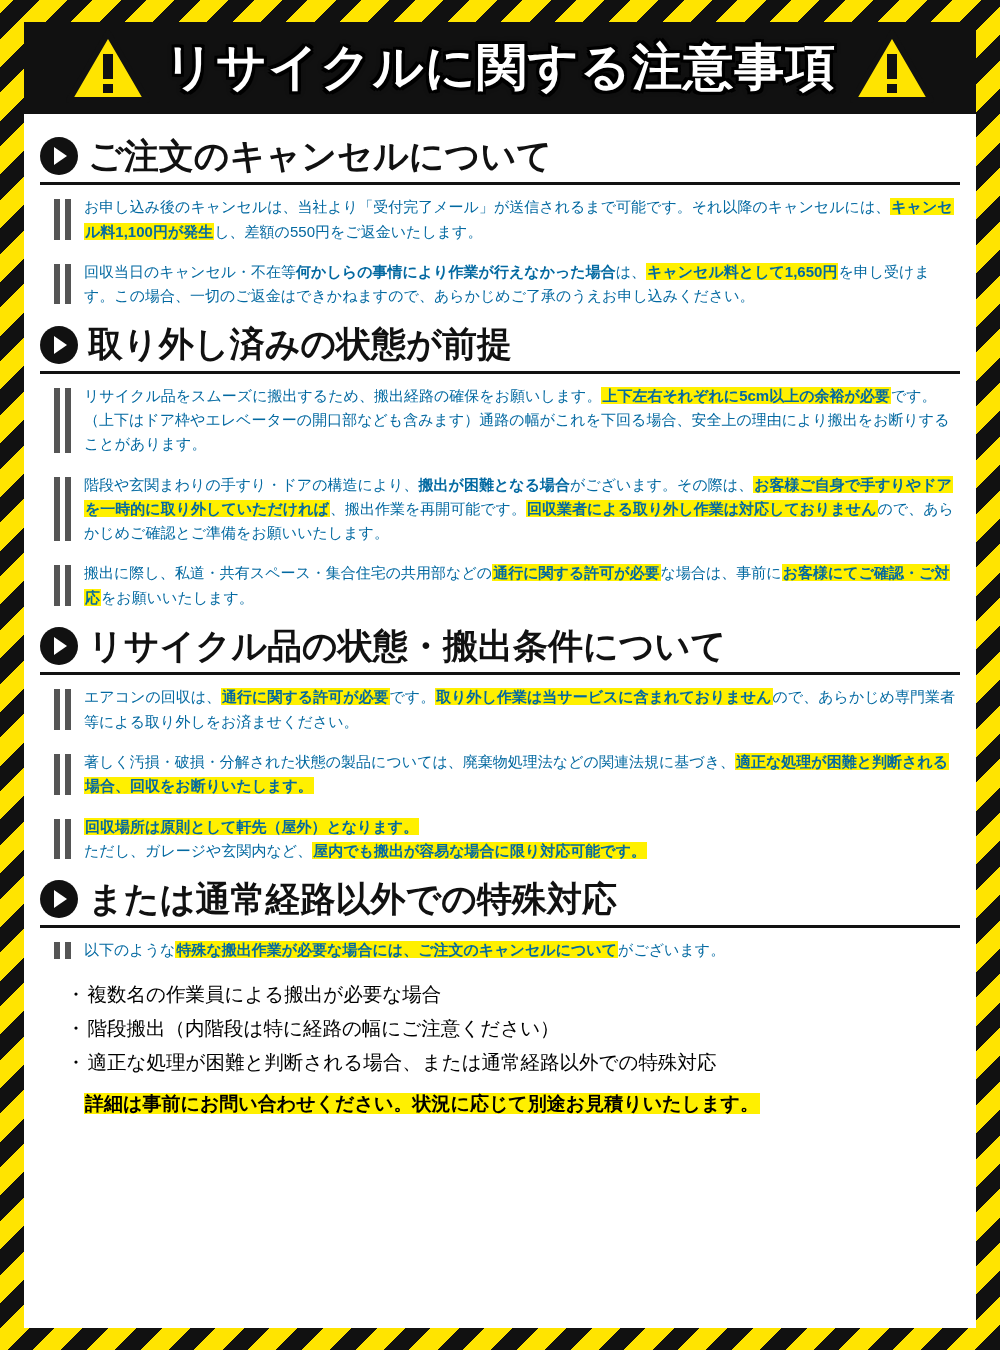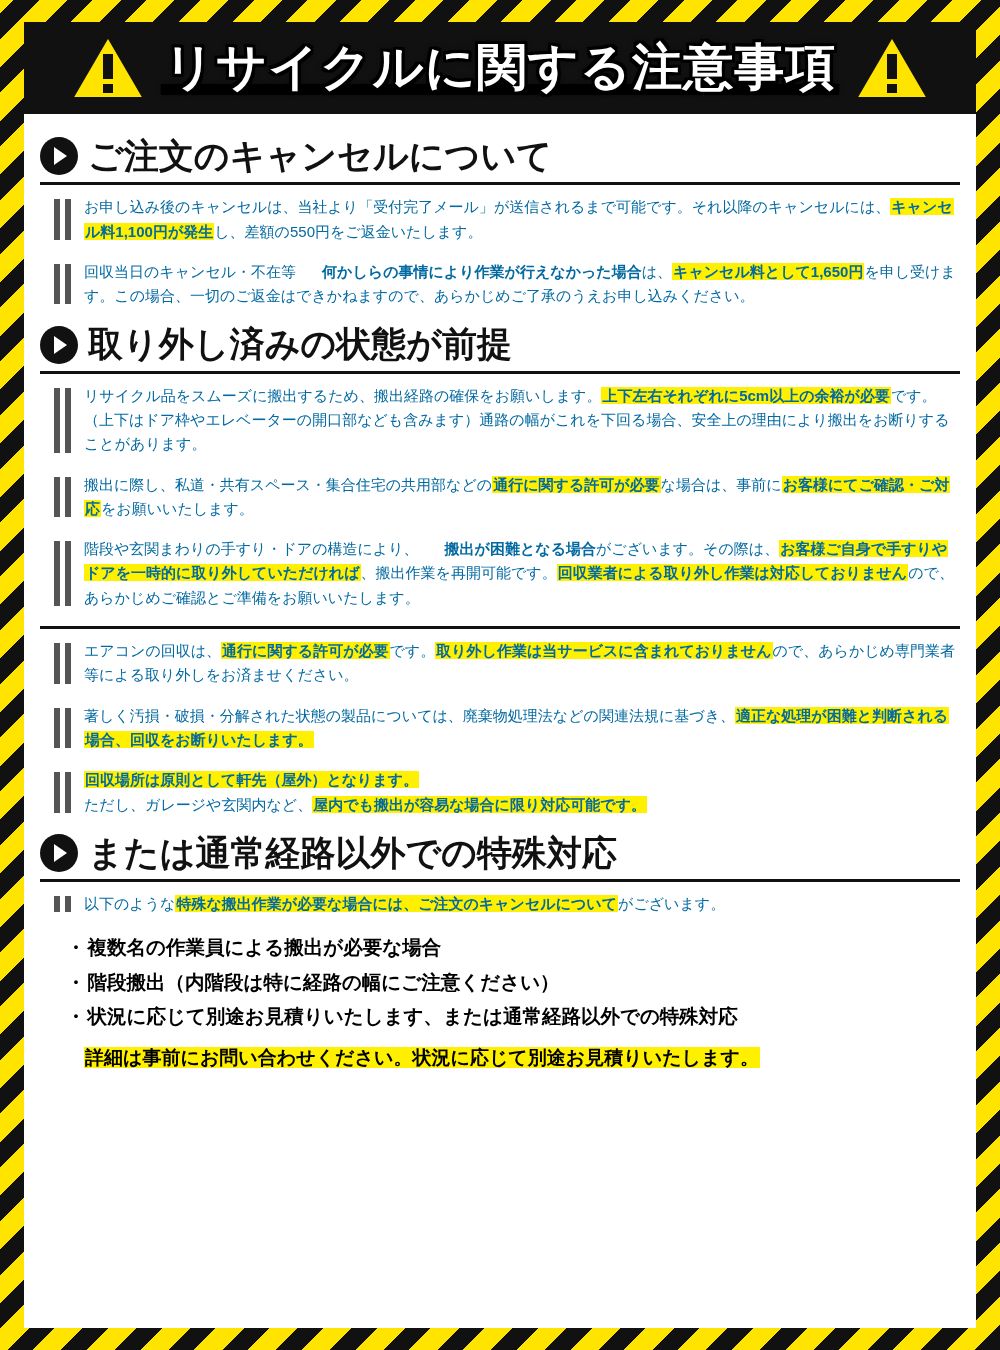--- a/index.html
+++ b/index.html
@@ -39,21 +39,20 @@
   }
 
   
   .title-bar {
     background: #111111;
     display: flex;
     align-items: center;
     justify-content: center;
     gap: 14px;
     padding: 8px 6px 10px 6px;
-    text-decoration: underline;
   }
   .warn-tri {
     flex: 0 0 auto;
     width: 84px;
     height: 74px;
     position: relative;
   }
   .warn-tri svg { display: block; }
   .title-text {
     font-size: 50px;
@@ -144,29 +143,27 @@
 
   b.hl {
     font-weight: bold;
     background: #fff000;
     padding: 0 1px;
     box-decoration-break: clone;
     -webkit-box-decoration-break: clone;
   }
   b.nb {
     font-weight: bold;
-    margin-left: 26px;
   }
 
   
   ul.bullets {
     list-style: none;
     margin: 10px 0 12px 0;
     padding-left: 26px;
-    font-weight: bold;
   }
   ul.bullets li {
     font-size: 19.5px;
     line-height: 1.55;
     margin: 0 0 4px 0;
   }
   ul.bullets li::before {
     content: "\30FB";
     margin-right: 2px;
   }
@@ -216,24 +213,28 @@
         </div>
         <div class="section-head">
           <span class="bullet"></span>
           <span class="head-text">取り外し済みの状態が前提</span>
         </div>
         <div class="head-rule"></div>
         <div class="para">
           <p>リサイクル品をスムーズに搬出するため、搬出経路の確保をお願いします。<b class="hl">上下左右それぞれに5cm以上の余裕が必要</b>です。（上下はドア枠やエレベーターの開口部なども含みます）通路の幅がこれを下回る場合、安全上の理由により搬出をお断りすることがあります。</p>
         </div>
         <div class="para">
+          <p>階段や玄関まわりの手すり・ドアの構造により、<b class="nb">搬出が困難となる場合</b>がございます。その際は、<b class="hl">お客様ご自身で手すりやドアを一時的に取り外していただければ</b>、搬出作業を再開可能です。<b class="hl">回収業者による取り外し作業は対応しておりません</b>ので、あらかじめご確認とご準備をお願いいたします。</p>
+        </div>
+        <div class="para">
           <p>搬出に際し、私道・共有スペース・集合住宅の共用部などの<b class="hl">通行に関する許可が必要</b>な場合は、事前に<b class="hl">お客様にてご確認・ご対応</b>をお願いいたします。</p>
         </div>
-        <div class="para">
-          <p>階段や玄関まわりの手すり・ドアの構造により、<b class="nb">搬出が困難となる場合</b>がございます。その際は、<b class="hl">お客様ご自身で手すりやドアを一時的に取り外していただければ</b>、搬出作業を再開可能です。<b class="hl">回収業者による取り外し作業は対応しておりません</b>ので、あらかじめご確認とご準備をお願いいたします。</p>
+        <div class="section-head">
+          <span class="bullet"></span>
+          <span class="head-text">リサイクル品の状態・搬出条件について</span>
         </div>
         <div class="head-rule"></div>
         <div class="para">
           <p>エアコンの回収は、<b class="hl">通行に関する許可が必要</b>です。<b class="hl">取り外し作業は当サービスに含まれておりません</b>ので、あらかじめ専門業者等による取り外しをお済ませください。</p>
         </div>
         <div class="para">
           <p>著しく汚損・破損・分解された状態の製品については、廃棄物処理法などの関連法規に基づき、<b class="hl">適正な処理が困難と判断される場合、回収をお断りいたします。</b></p>
         </div>
         <div class="para">
           <p><b class="hl">回収場所は原則として軒先（屋外）となります。</b><br>ただし、ガレージや玄関内など、<b class="hl">屋内でも搬出が容易な場合に限り対応可能です。</b></p>
@@ -242,19 +243,19 @@
           <span class="bullet"></span>
           <span class="head-text">または通常経路以外での特殊対応</span>
         </div>
         <div class="head-rule"></div>
         <div class="para">
           <p>以下のような<b class="hl">特殊な搬出作業が必要な場合には、ご注文のキャンセルについて</b>がございます。</p>
         </div>
         <ul class="bullets">
           <li>複数名の作業員による搬出が必要な場合</li>
           <li>階段搬出（内階段は特に経路の幅にご注意ください）</li>
-          <li>状況に応じて別途お見積りいたします、または通常経路以外での特殊対応</li>
+          <li>適正な処理が困難と判断される場合、または通常経路以外での特殊対応</li>
         </ul>
         <div class="plain"><b class="hl">詳細は事前にお問い合わせください。状況に応じて別途お見積りいたします。</b></div>
       </div>
 
   </div>
 </div>
 
 </body></html>

